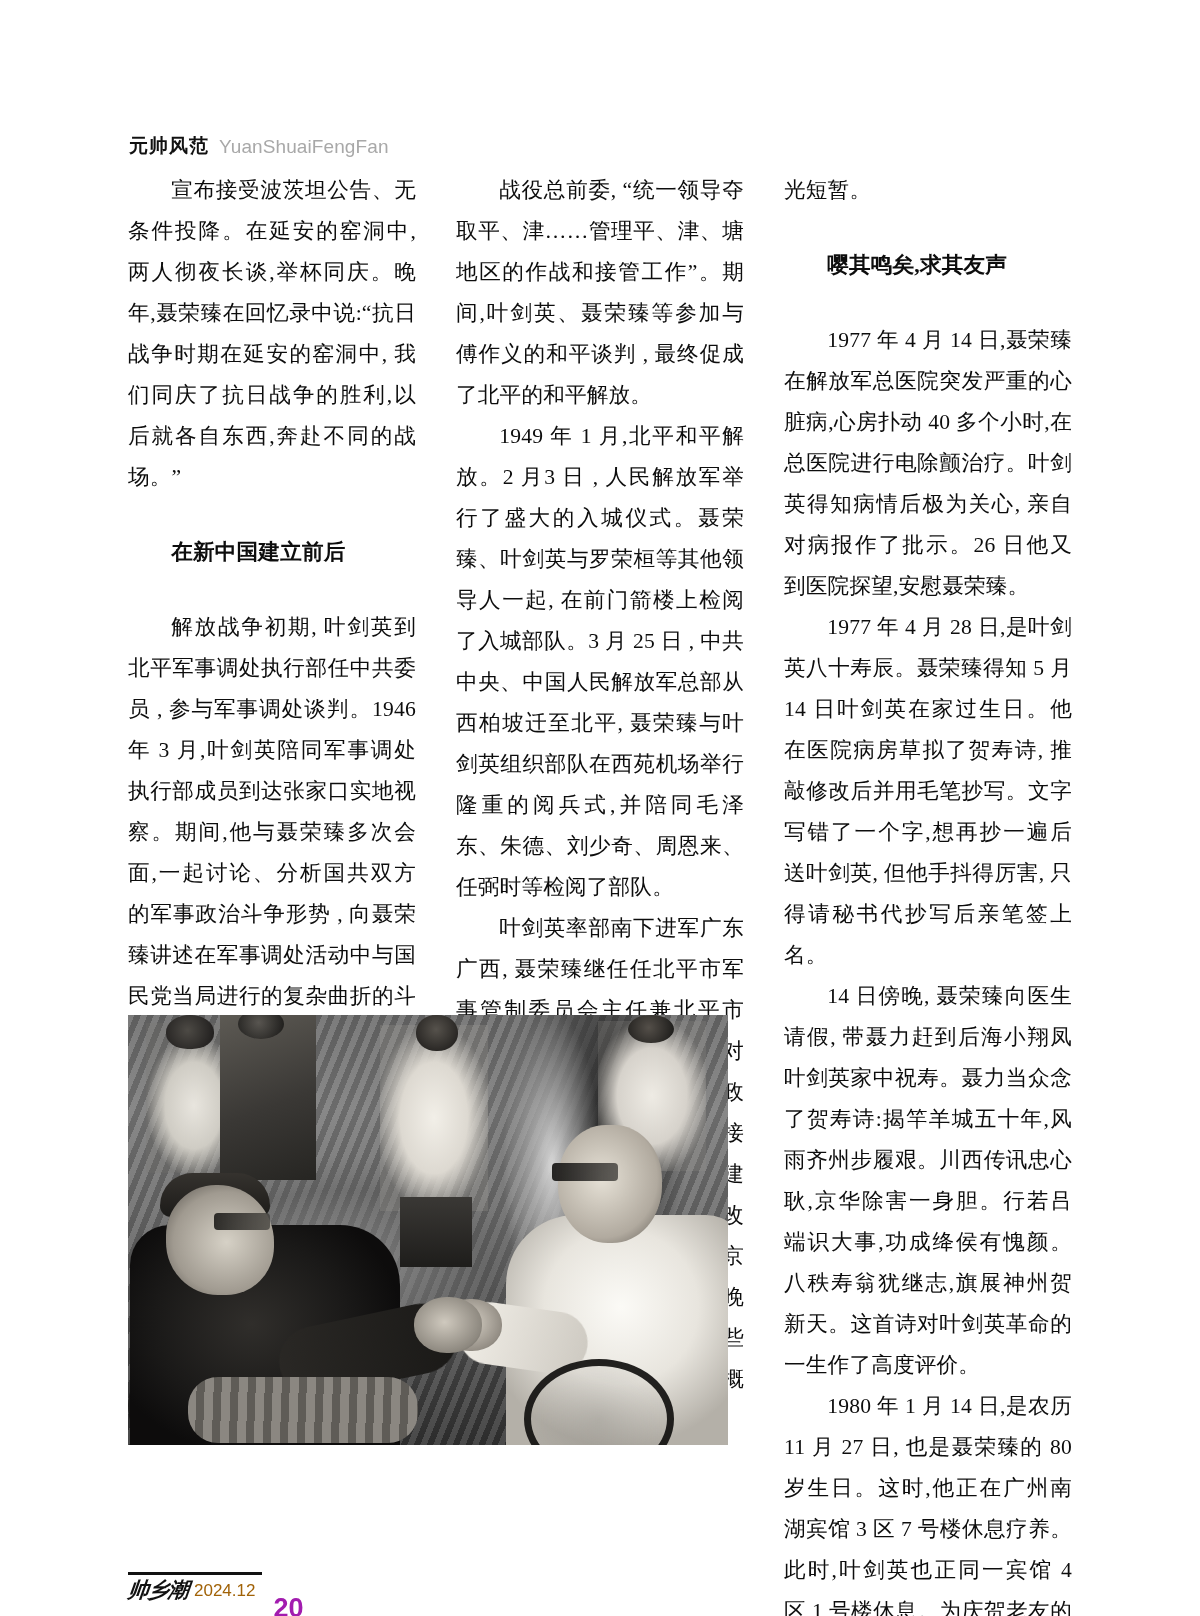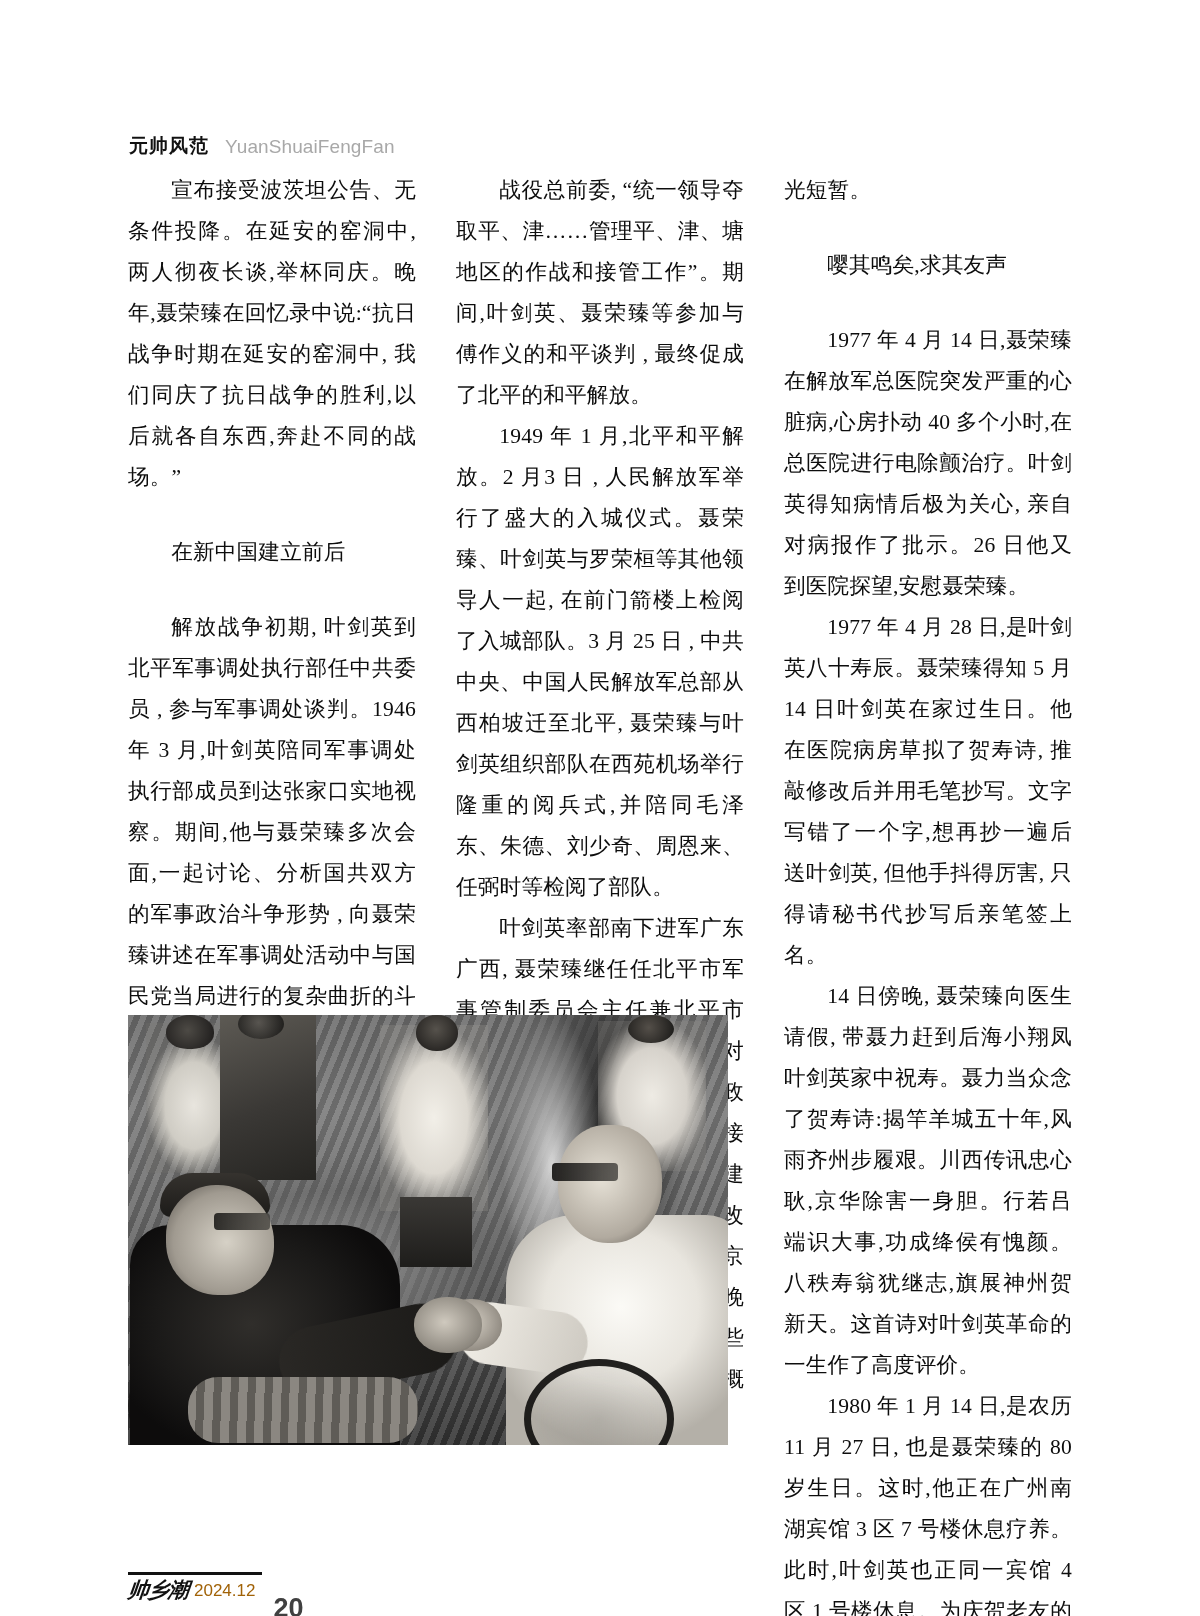--- a/index.html
+++ b/index.html
@@ -25,21 +25,21 @@
     background: #fff;
   }
 
   
   .runhead {
     position: absolute;
     left: 128px;
     top: 126px;
     display: flex;
     align-items: flex-end;
-    gap: 15px;
+    gap: 9px;
     height: 30px;
   }
   .runhead-cn {
     font-family: "Liberation Sans", "DejaVu Sans", sans-serif;
     font-weight: bold;
     font-size: 19px;
     letter-spacing: 1px;
     color: #111;
     line-height: 1;
     position: relative;
@@ -89,21 +89,21 @@
     text-indent: 2em;
     font-family: "Liberation Serif", "DejaVu Serif", serif;
     letter-spacing: 0.2px;
     word-break: break-all;
   }
   .col p.noindent { text-indent: 0; }
 
   .sec-head {
     margin: 0;
     font-family: "Liberation Sans", "DejaVu Sans", sans-serif;
-    font-weight: normal;
+    font-weight: bold;
     font-size: 21.6px;
     line-height: 34.1px;
     text-align: center;
     letter-spacing: 0.5px;
     padding: 34px 0 34px 0;
     text-indent: 0;
   }
 
   
   .photo-wrap {
@@ -220,21 +220,21 @@
   .footer-date {
     font-family: "Liberation Sans", "DejaVu Sans", sans-serif;
     font-size: 17px;
     color: #a16207;
     line-height: 1;
   }
   .footer-pageno {
     font-family: "Liberation Sans", "DejaVu Sans", sans-serif;
     font-weight: bold;
     font-size: 27px;
-    color: #404040;
+    color: #a21caf;
     line-height: 1;
     display: flex;
     align-items: center;
     border-left: 3px solid #111;
     padding-left: 8px;
     margin-top: 36px;
   }
 </style>
 </head>
 <body>

